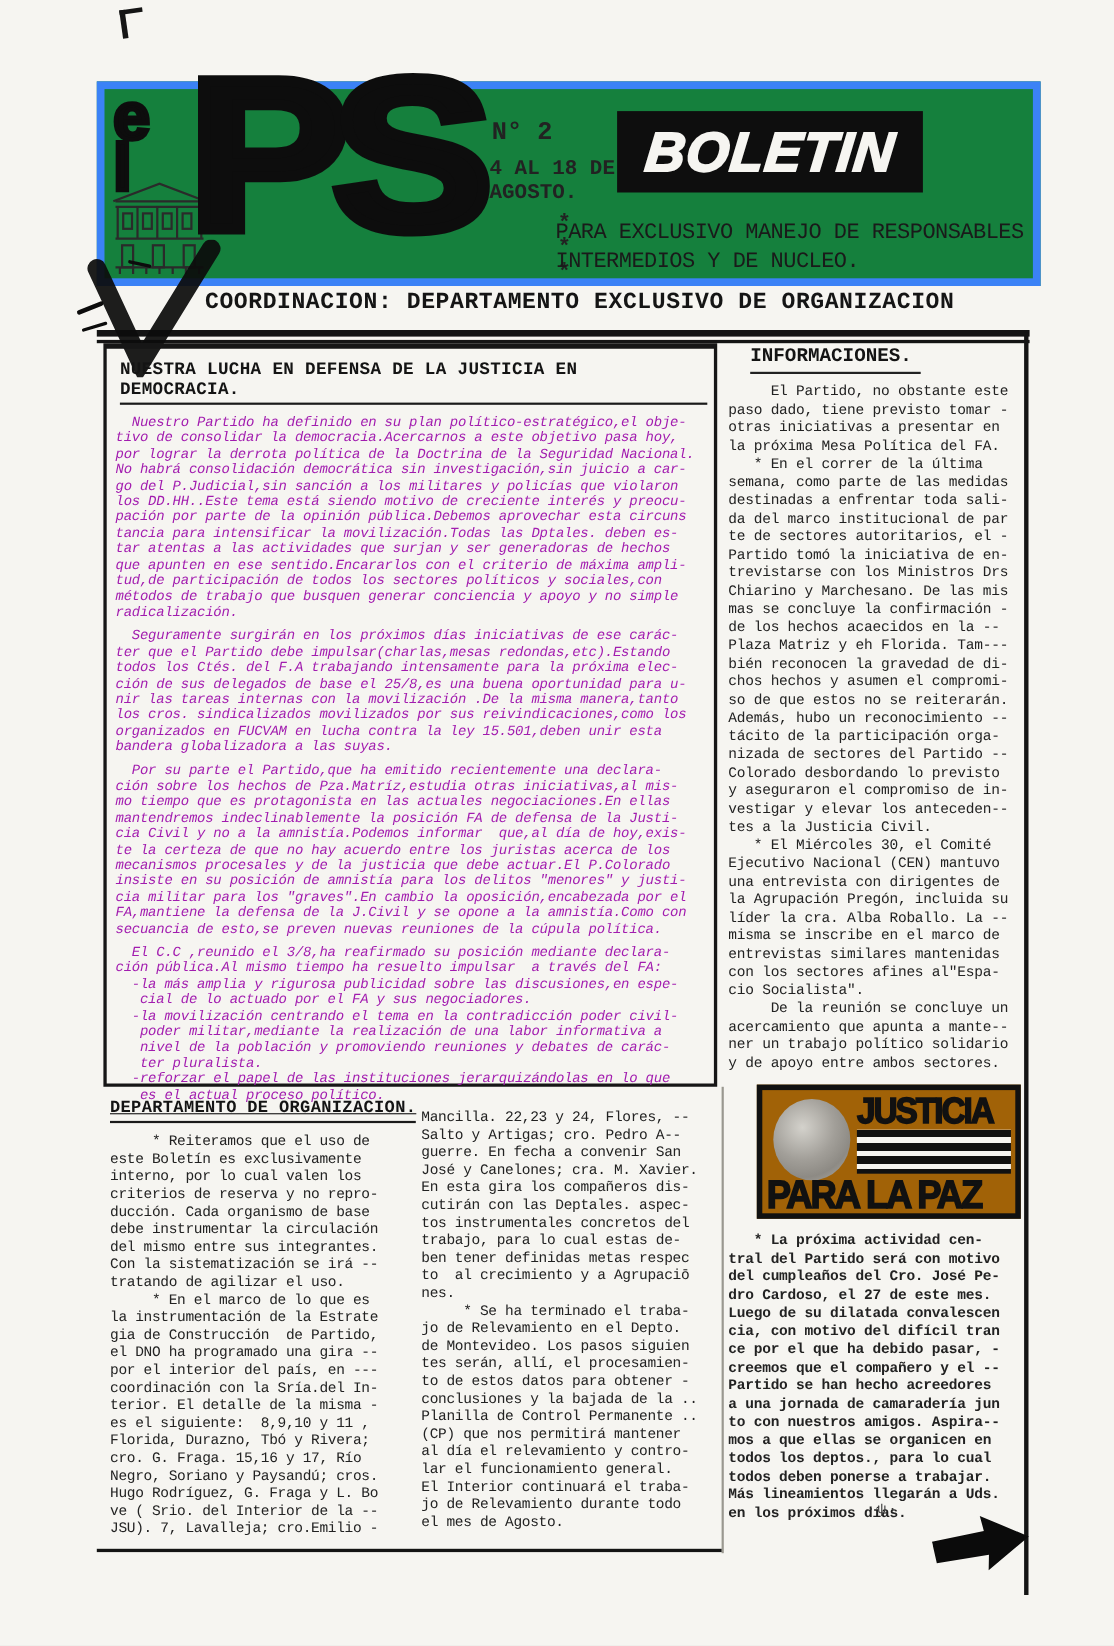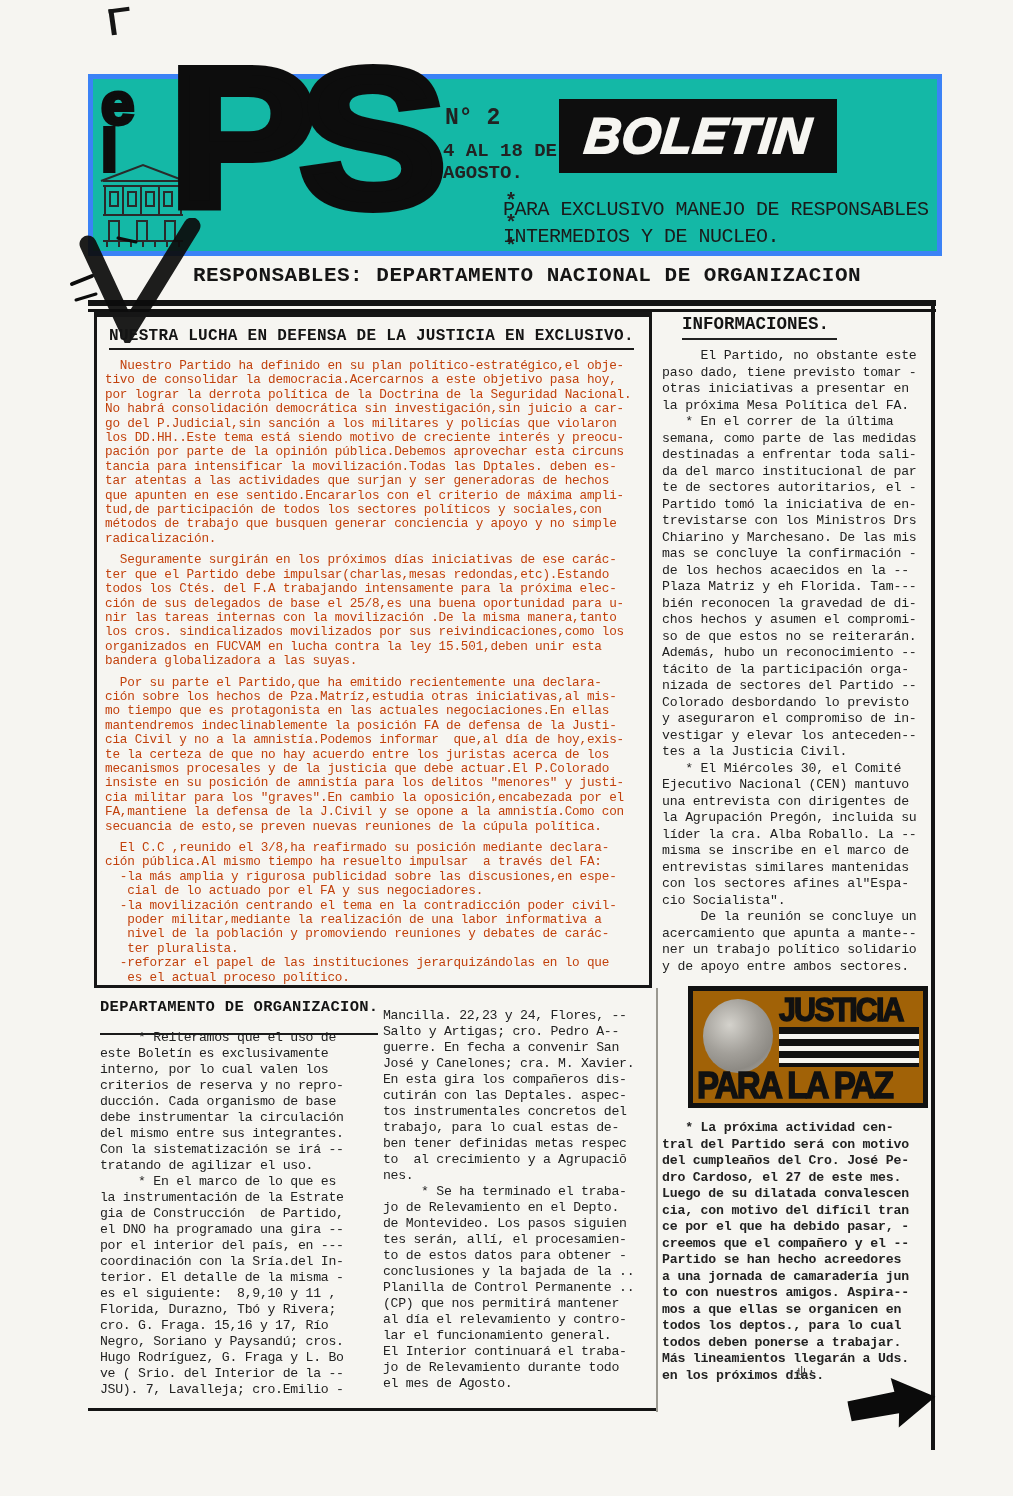--- a/index.html
+++ b/index.html
@@ -9,21 +9,21 @@
     background:#f6f5f1;
     font-family:"Liberation Mono","DejaVu Sans Mono",monospace;
     color:#1e1e1e; overflow:hidden;
   }
   .abs{position:absolute;}
   pre.t{margin:0; white-space:pre; font-family:inherit;}
 
   
   .header-frame{
     left:88px; top:74px; width:844px; height:172px;
-    border:5px solid #3b82f6; background:#14b8a6;
+    border:7px solid #3b82f6; background:#15803d;
   }
   .logo-el{
     left:8px; top:2px; width:44px;
     font-family:"Liberation Sans",sans-serif; font-weight:900;
     font-size:60px; line-height:.78; letter-spacing:-3px;
     color:#0d0d0d; -webkit-text-stroke:4px #0d0d0d;
     word-break:break-all;
   }
   .building{ left:2px; top:80px; }
   .logo-ps{
@@ -66,21 +66,21 @@
   .article-box{
     left:94px; top:312px; width:558px; height:676px;
     border:3px solid #161616; border-top-width:5px;
     padding:8px 6px 0 8px; box-sizing:border-box;
   }
   .article-title{
     display:inline-block; font-size:16px; font-weight:bold; color:#141414;
     border-bottom:2.5px solid #1a1a1a; padding-bottom:3px; margin:2px 0 9px 4px;
     letter-spacing:0.3px;
   }
-  .article-body pre.t{ font-size:12.7px; line-height:14.4px; margin-bottom:7px; color:#c2410c; letter-spacing:-0.2px;}
+  .article-body pre.t{ font-size:12.7px; line-height:14.4px; margin-bottom:7px; color:#a21caf; letter-spacing:-0.2px;font-style:italic;}
 
   
   .info-heading{
     left:682px; top:314px; display:inline-block;
     font-size:17.5px; font-weight:bold; color:#141414;
     border-bottom:2px solid #222; padding:0 8px 4px 0;text-align:center;
   }
   .info-col1{ left:662px; top:348px; width:272px;}
   .info-col1 pre.t, .info-col2 pre.t{ font-size:13.2px; line-height:16.5px; color:#222; letter-spacing:-0.2px;}
   .info-col2{ left:662px; top:1120px; width:272px;font-weight:bold;}
@@ -111,21 +111,21 @@
     position:absolute; left:4px; top:74px;
     font-family:"Liberation Sans",sans-serif; font-weight:900; font-size:36px;
     color:#111; -webkit-text-stroke:1.5px #111; letter-spacing:-2px;
     transform:scaleX(0.92); transform-origin:left top;
   }
 
   
   .org-heading{
     left:100px; top:998px; display:inline-block;
     font-size:15.5px; font-weight:bold; color:#141414;
-    border-bottom:2.5px solid #1a1a1a; padding-bottom:17px; letter-spacing:0.3px;
+    border-bottom:2.5px solid #1a1a1a; padding-bottom:3px; letter-spacing:0.3px;text-decoration:underline;
   }
   .org-col1{ left:100px; top:1030px; width:274px;}
   .org-col2{ left:383px; top:1008px; width:274px;}
   .org-col1 pre.t, .org-col2 pre.t{ font-size:13.2px; line-height:16px; color:#222; letter-spacing:-0.3px;}
   .bottom-rule{ left:88px; top:1408px; width:568px; height:3px; background:#141414;}
 
   
   .ink-mark{ left:788px; top:1364px; font-size:13px; color:#3a3a3a; letter-spacing:2px;}
   .arrow{ left:848px; top:1376px;}
   .tl-mark{ left:110px; top:8px; width:16px; height:22px;
@@ -168,37 +168,37 @@
       <span>BOLETIN</span>
     </div>
     <pre class="t abs notice-asterisks">*
 *
 *</pre>
     <pre class="t abs notice-text">PARA EXCLUSIVO MANEJO DE RESPONSABLES
 INTERMEDIOS Y DE NUCLEO.</pre>
   </div>
 
   <div class="abs coord-bar">
-    <span>RESPONSABLES: DEPARTAMENTO NACIONAL DE ORGANIZACION</span>
+    <span>COORDINACION: DEPARTAMENTO EXCLUSIVO DE ORGANIZACION</span>
   </div>
   <div class="abs coord-underline"></div>
 
   <div class="abs check-mark">
     <svg width="140" height="125" viewBox="0 0 140 125">
       <g stroke="#0c0c0c" fill="none" stroke-linecap="round">
         <path d="M22 26 L62 112 L126 8" stroke-width="17" opacity="0.93"></path>
         <path d="M6 66 L26 58" stroke-width="4"></path>
         <path d="M10 82 L30 76" stroke-width="3"></path>
         <path d="M52 20 L70 24" stroke-width="3"></path>
       </g>
     </svg>
   </div>
 
   <div class="abs article-box">
-    <div class="article-title">NUESTRA LUCHA EN DEFENSA DE LA JUSTICIA EN EXCLUSIVO.</div>
+    <div class="article-title">NUESTRA LUCHA EN DEFENSA DE LA JUSTICIA EN DEMOCRACIA.</div>
     <div class="article-body">
       <pre class="t">  Nuestro Partido ha definido en su plan político-estratégico,el obje-
 tivo de consolidar la democracia.Acercarnos a este objetivo pasa hoy,
 por lograr la derrota política de la Doctrina de la Seguridad Nacional.
 No habrá consolidación democrática sin investigación,sin juicio a car-
 go del P.Judicial,sin sanción a los militares y policías que violaron
 los DD.HH..Este tema está siendo motivo de creciente interés y preocu-
 pación por parte de la opinión pública.Debemos aprovechar esta circuns
 tancia para intensificar la movilización.Todas las Dptales. deben es-
 tar atentas a las actividades que surjan y ser generadoras de hechos

